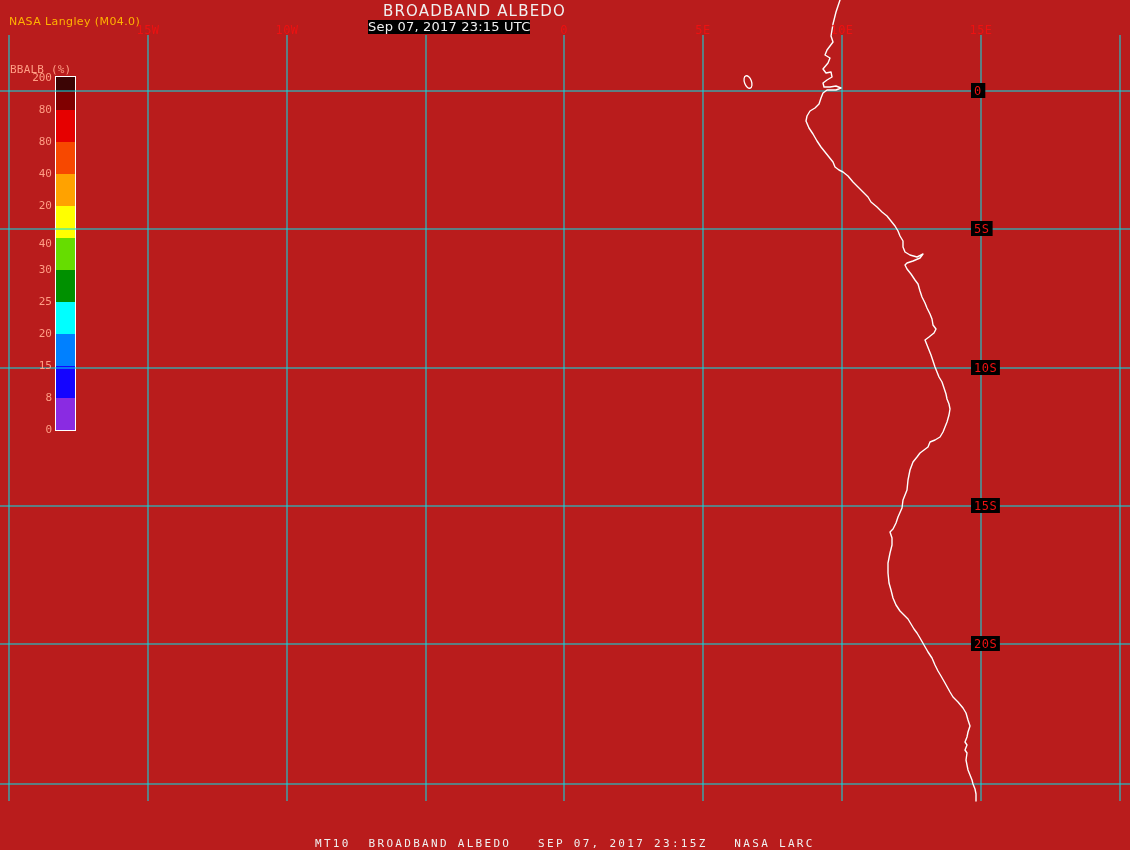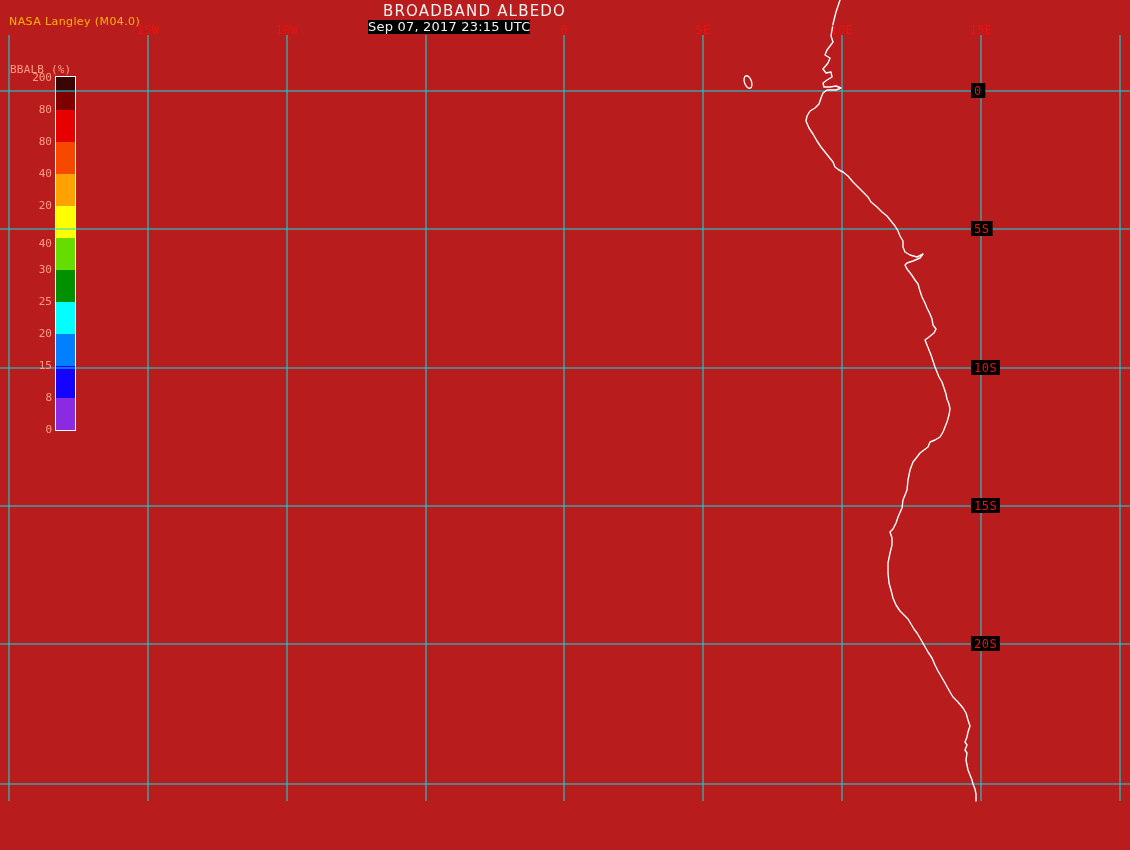--- a/index.html
+++ b/index.html
@@ -89,13 +89,14 @@
       <rect x="971" y="221" width="21.6" height="15" fill="#000000"></rect>
       <text x="974" y="233" fill="#ee1111" font-size="12" font-family="&quot;DejaVu Sans Mono&quot;, monospace" letter-spacing="0.5">5S</text>
       <rect x="971" y="360" width="28.9" height="15" fill="#000000"></rect>
       <text x="974" y="372" fill="#ee1111" font-size="12" font-family="&quot;DejaVu Sans Mono&quot;, monospace" letter-spacing="0.5">10S</text>
       <rect x="971" y="498" width="28.9" height="15" fill="#000000"></rect>
       <text x="974" y="510" fill="#ee1111" font-size="12" font-family="&quot;DejaVu Sans Mono&quot;, monospace" letter-spacing="0.5">15S</text>
       <rect x="971" y="636" width="28.9" height="15" fill="#000000"></rect>
       <text x="974" y="648" fill="#ee1111" font-size="12" font-family="&quot;DejaVu Sans Mono&quot;, monospace" letter-spacing="0.5">20S</text>
     </svg>
 
+  <div class="caption" style="color: rgb(240, 240, 240);">MT10  BROADBAND ALBEDO   SEP 07, 2017 23:15Z   NASA LARC</div>
 </div>
 
 </body></html>

